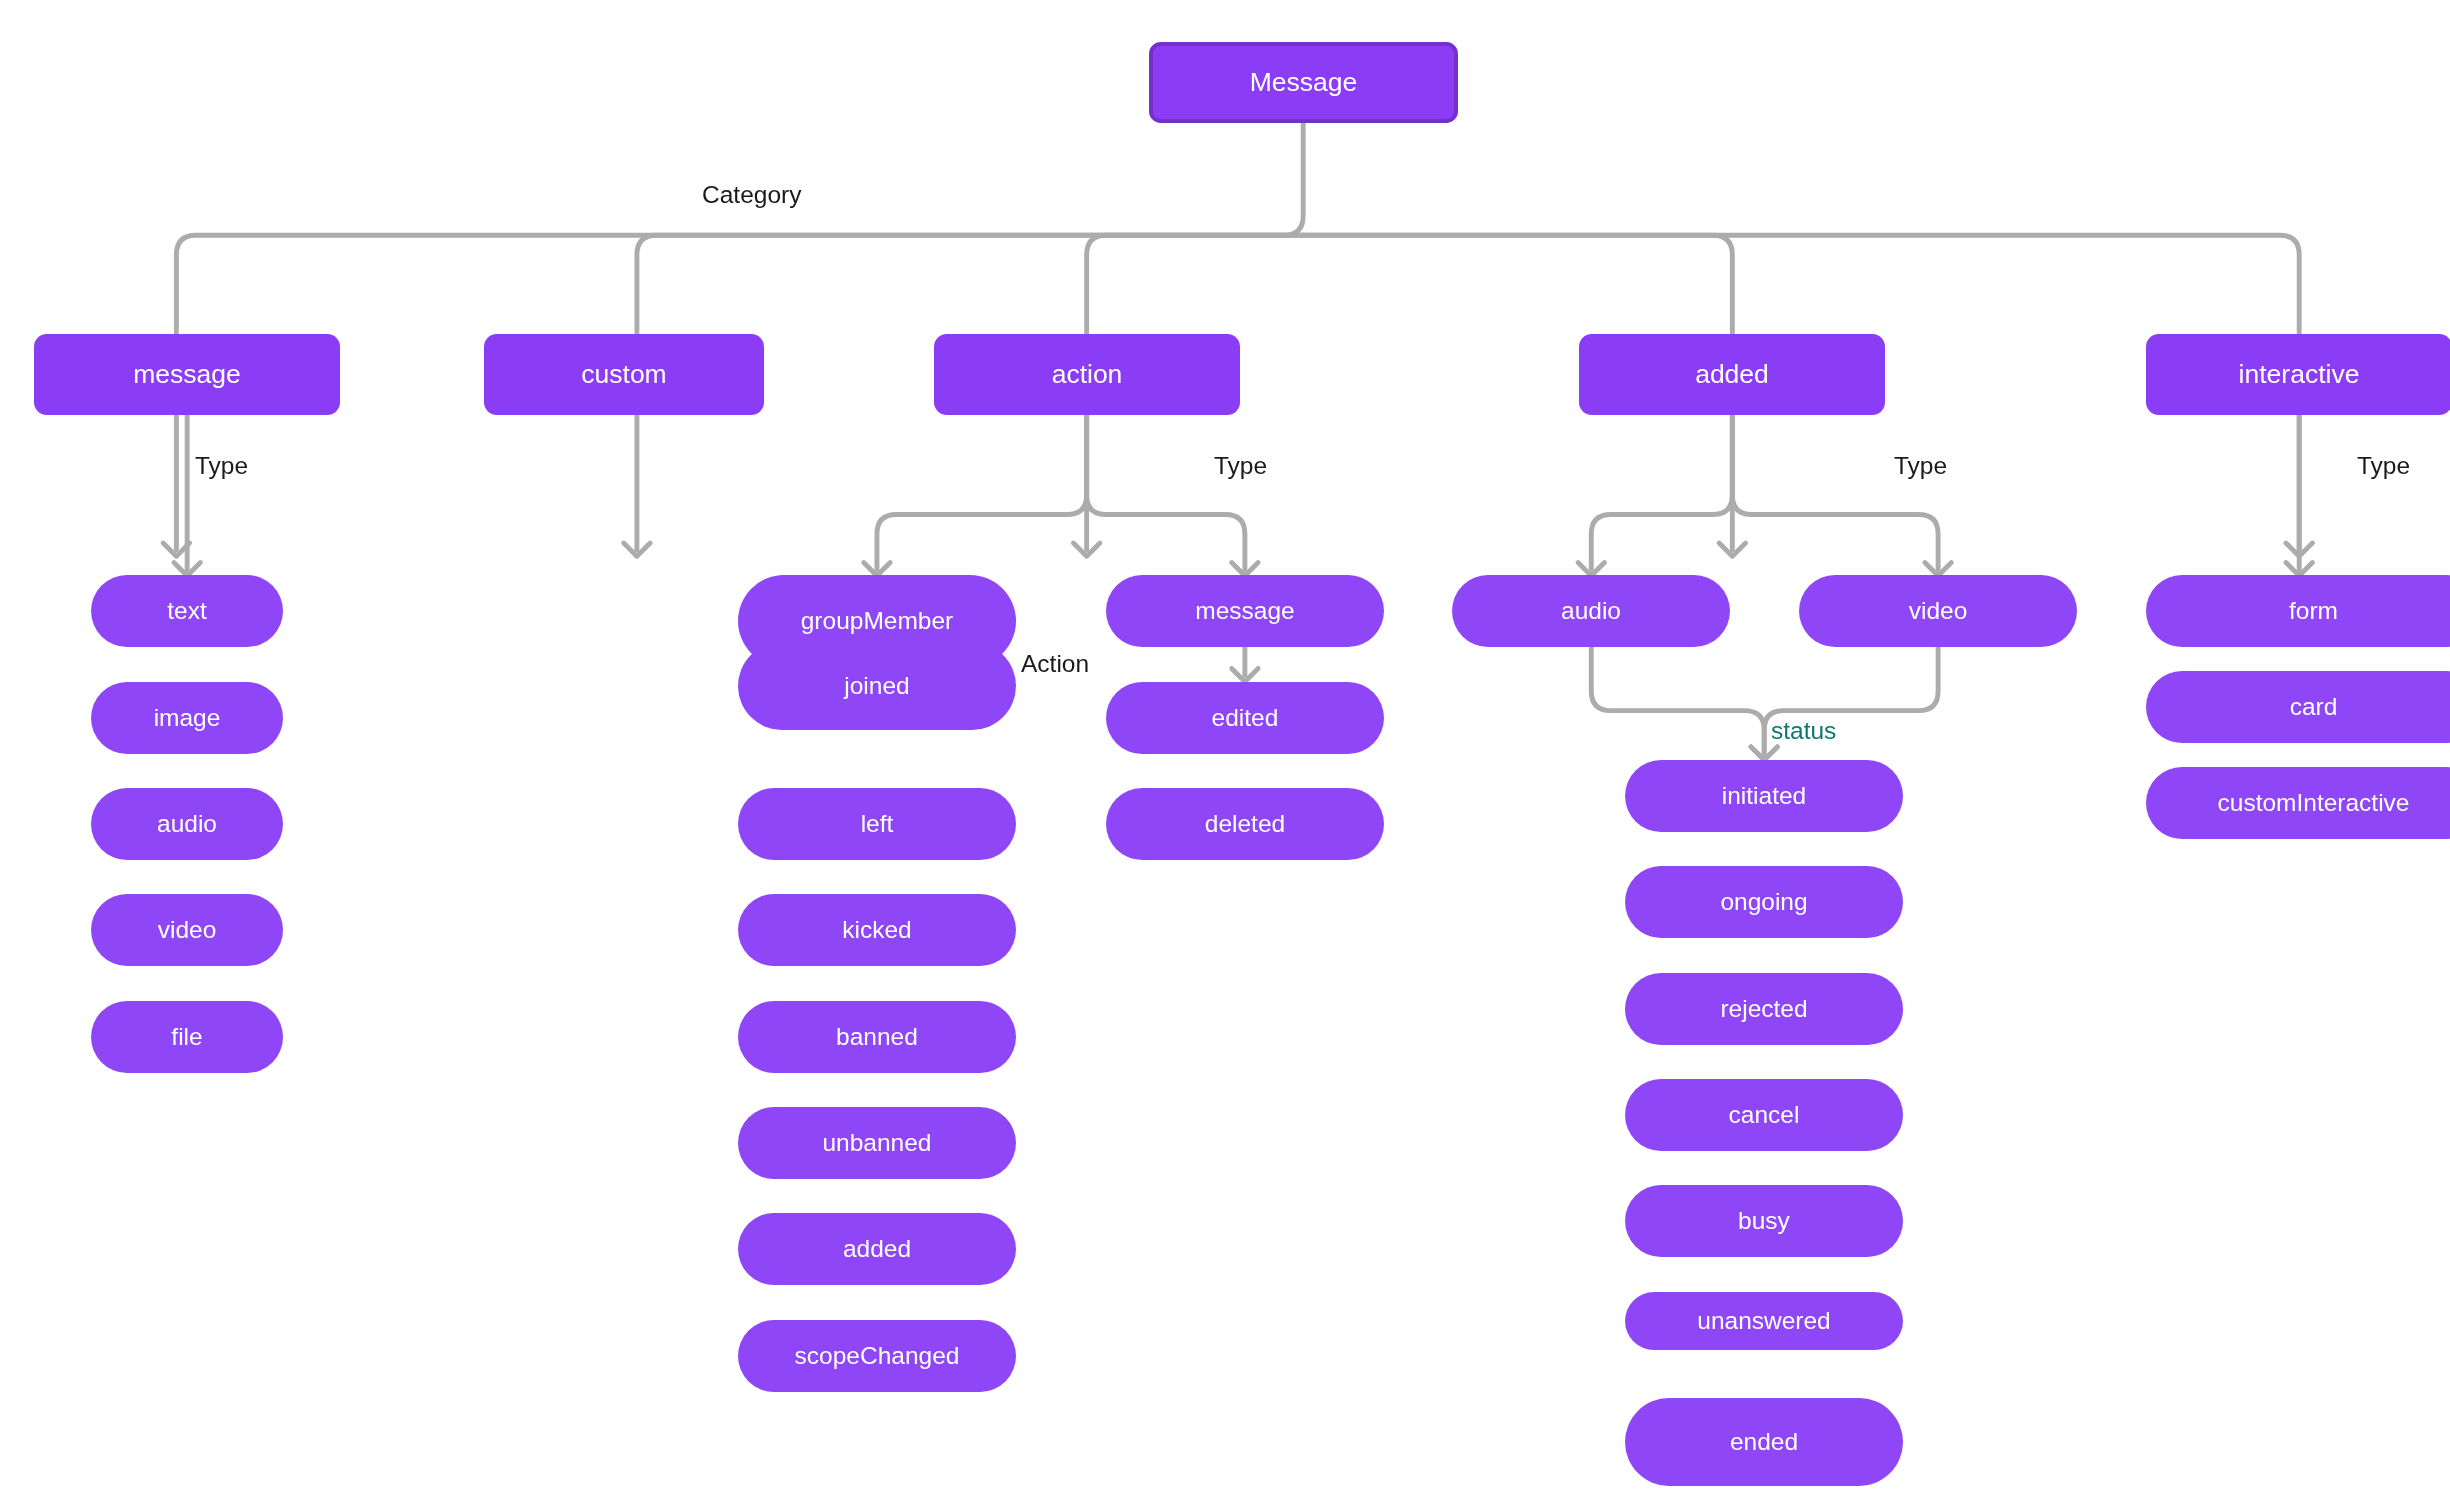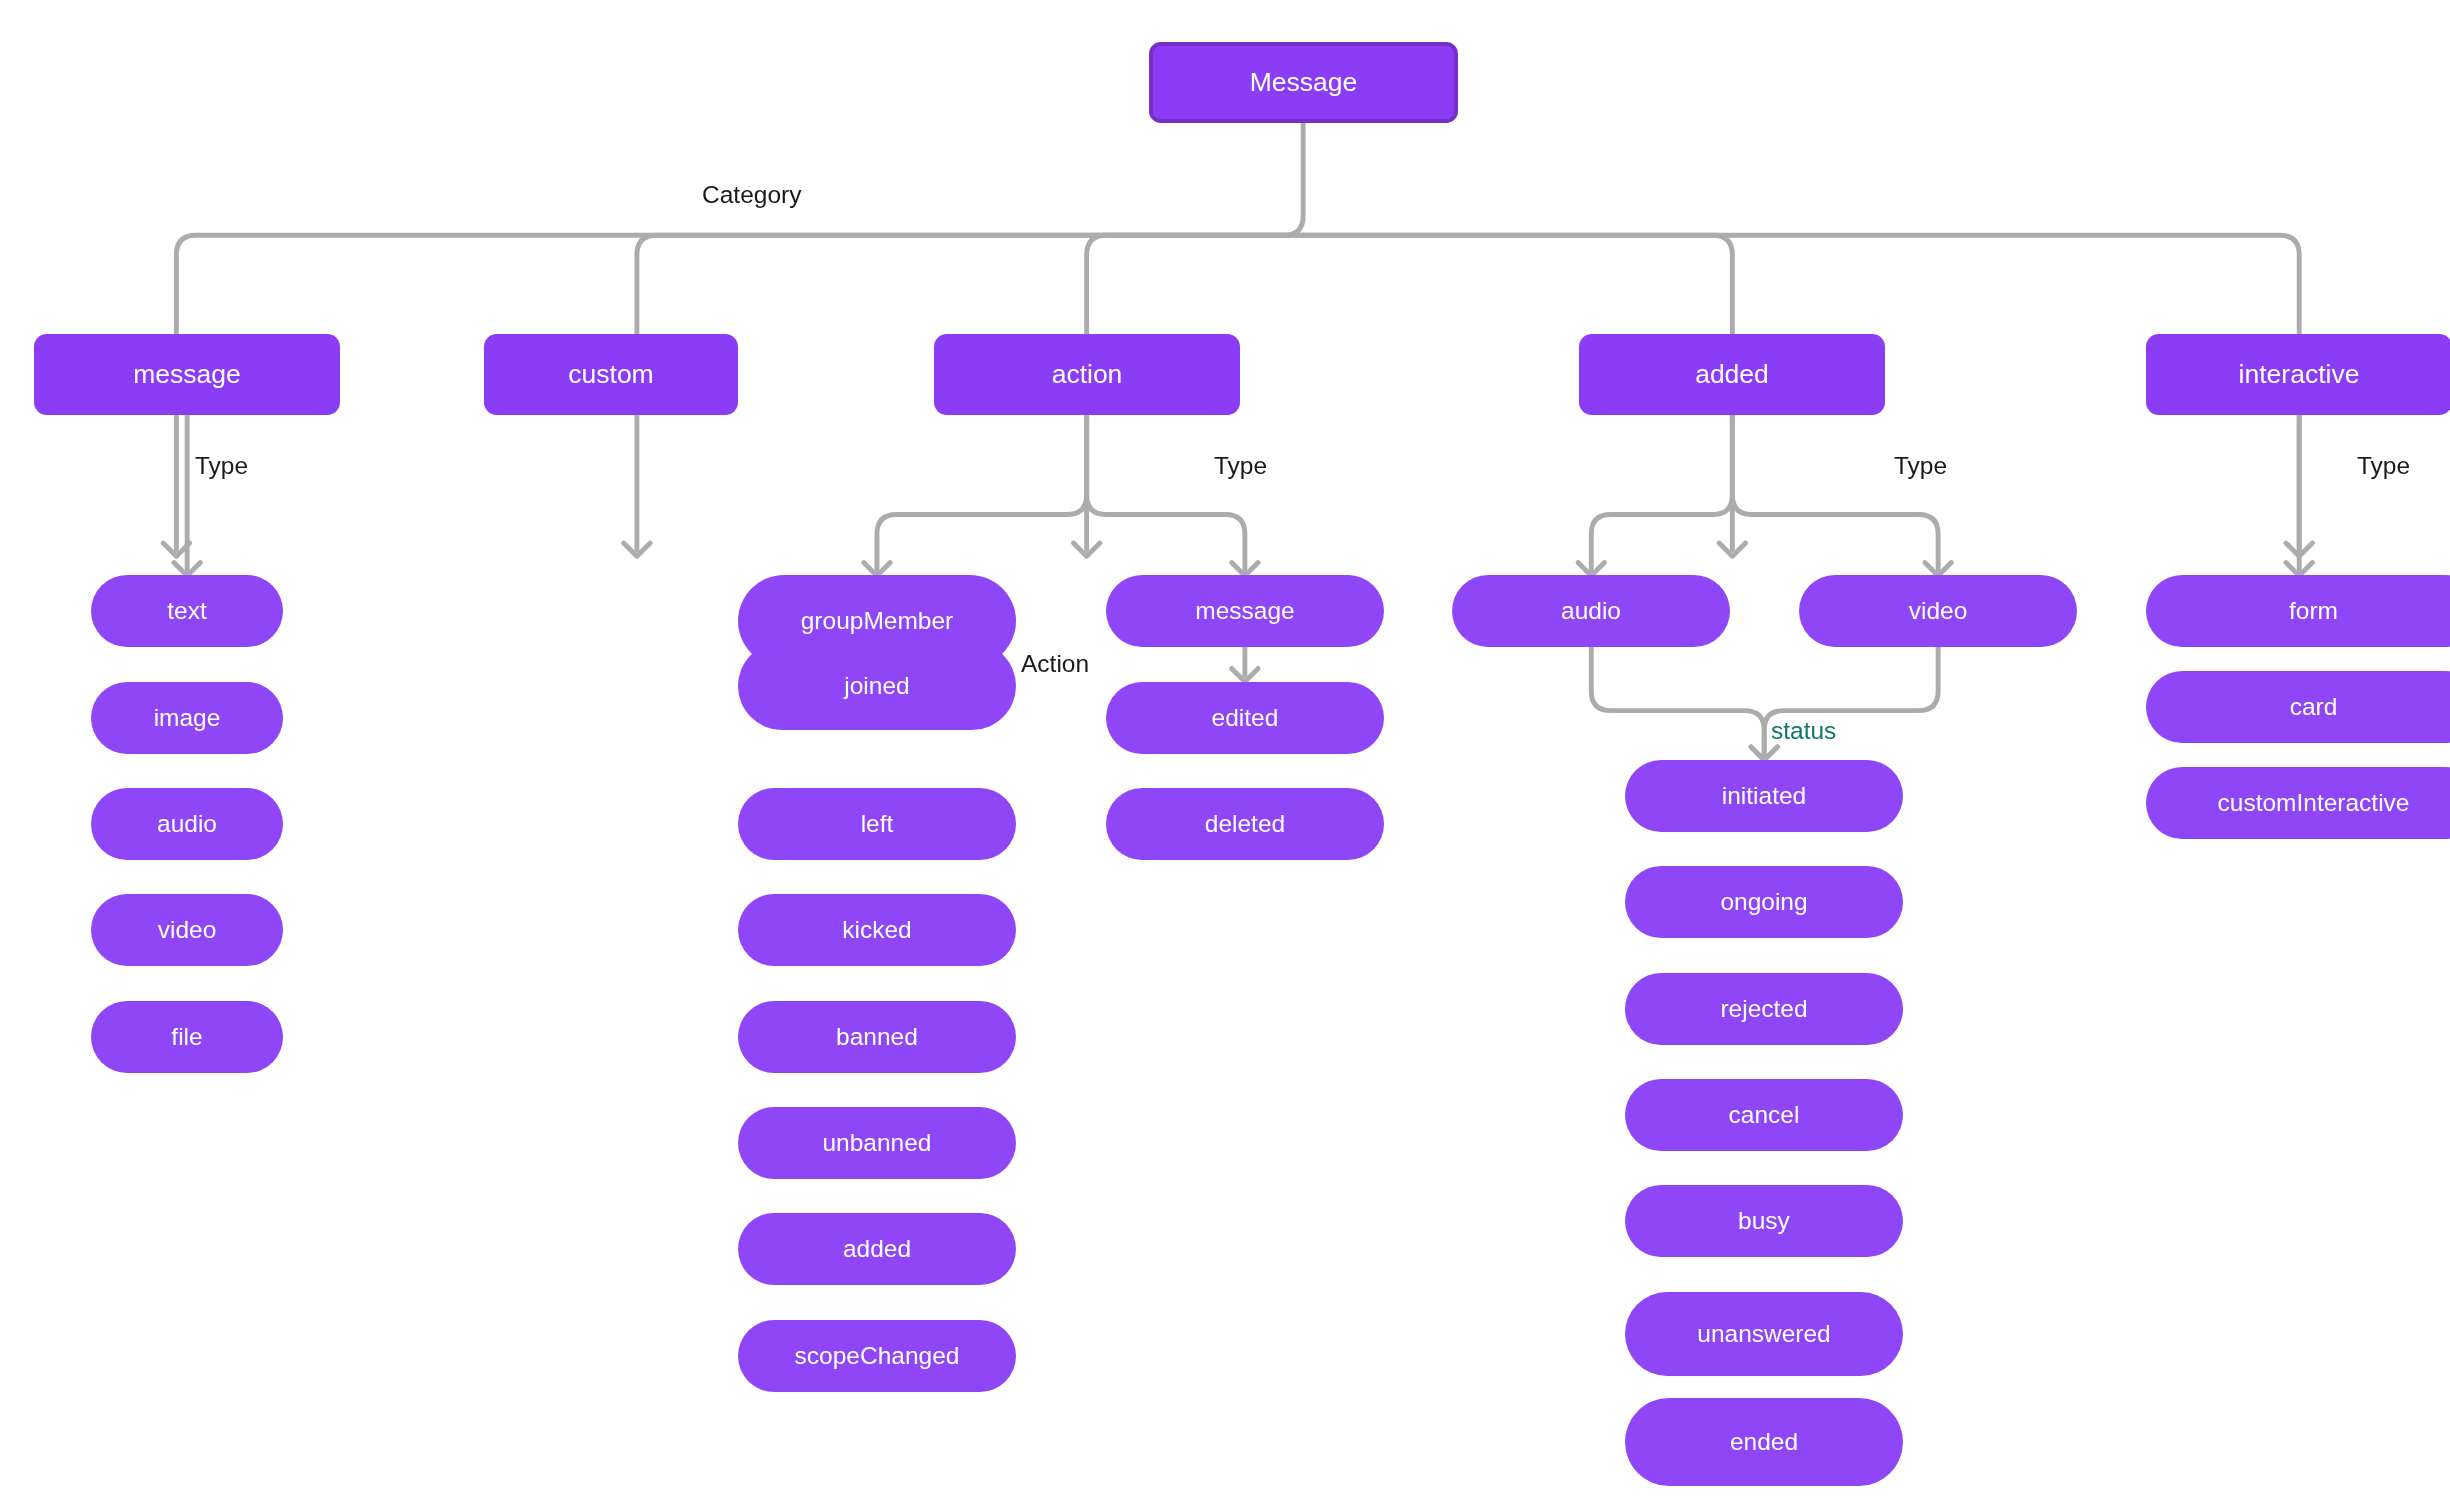--- a/index.html
+++ b/index.html
@@ -100,21 +100,21 @@
       </g>
   </svg>
 
   <div id="node-group">
       <div class="node node-root" style="left: 1149px; top: 42px; width: 309px; height: 81px;">
         <span>Message</span>
       </div>
       <div class="node node-branch" style="left: 34px; top: 334px; width: 306px; height: 81px;">
         <span>message</span>
       </div>
-      <div class="node node-branch" style="left: 484px; top: 334px; width: 254px; height: 81px;">
+      <div class="node node-branch" style="left: 484px; top: 334px; width: 280px; height: 81px;">
         <span>custom</span>
       </div>
       <div class="node node-branch" style="left: 934px; top: 334px; width: 306px; height: 81px;">
         <span>action</span>
       </div>
       <div class="node node-branch" style="left: 1579px; top: 334px; width: 306px; height: 81px;">
         <span>added</span>
       </div>
       <div class="node node-branch" style="left: 2146px; top: 334px; width: 306px; height: 81px;">
         <span>interactive</span>
@@ -181,21 +181,21 @@
       </div>
       <div class="node node-leaf" style="left: 1625px; top: 973px; width: 278px; height: 72px;">
         <span>rejected</span>
       </div>
       <div class="node node-leaf" style="left: 1625px; top: 1079px; width: 278px; height: 72px;">
         <span>cancel</span>
       </div>
       <div class="node node-leaf" style="left: 1625px; top: 1185px; width: 278px; height: 72px;">
         <span>busy</span>
       </div>
-      <div class="node node-leaf" style="left: 1625px; top: 1292px; width: 278px; height: 84px;">
+      <div class="node node-leaf" style="left: 1625px; top: 1292px; width: 278px; height: 58px;">
         <span>unanswered</span>
       </div>
       <div class="node node-leaf" style="left: 1625px; top: 1398px; width: 278px; height: 88px;">
         <span>ended</span>
       </div>
       <div class="node node-leaf" style="left: 2146px; top: 575px; width: 335px; height: 72px;">
         <span>form</span>
       </div>
       <div class="node node-leaf" style="left: 2146px; top: 671px; width: 335px; height: 72px;">
         <span>card</span>

